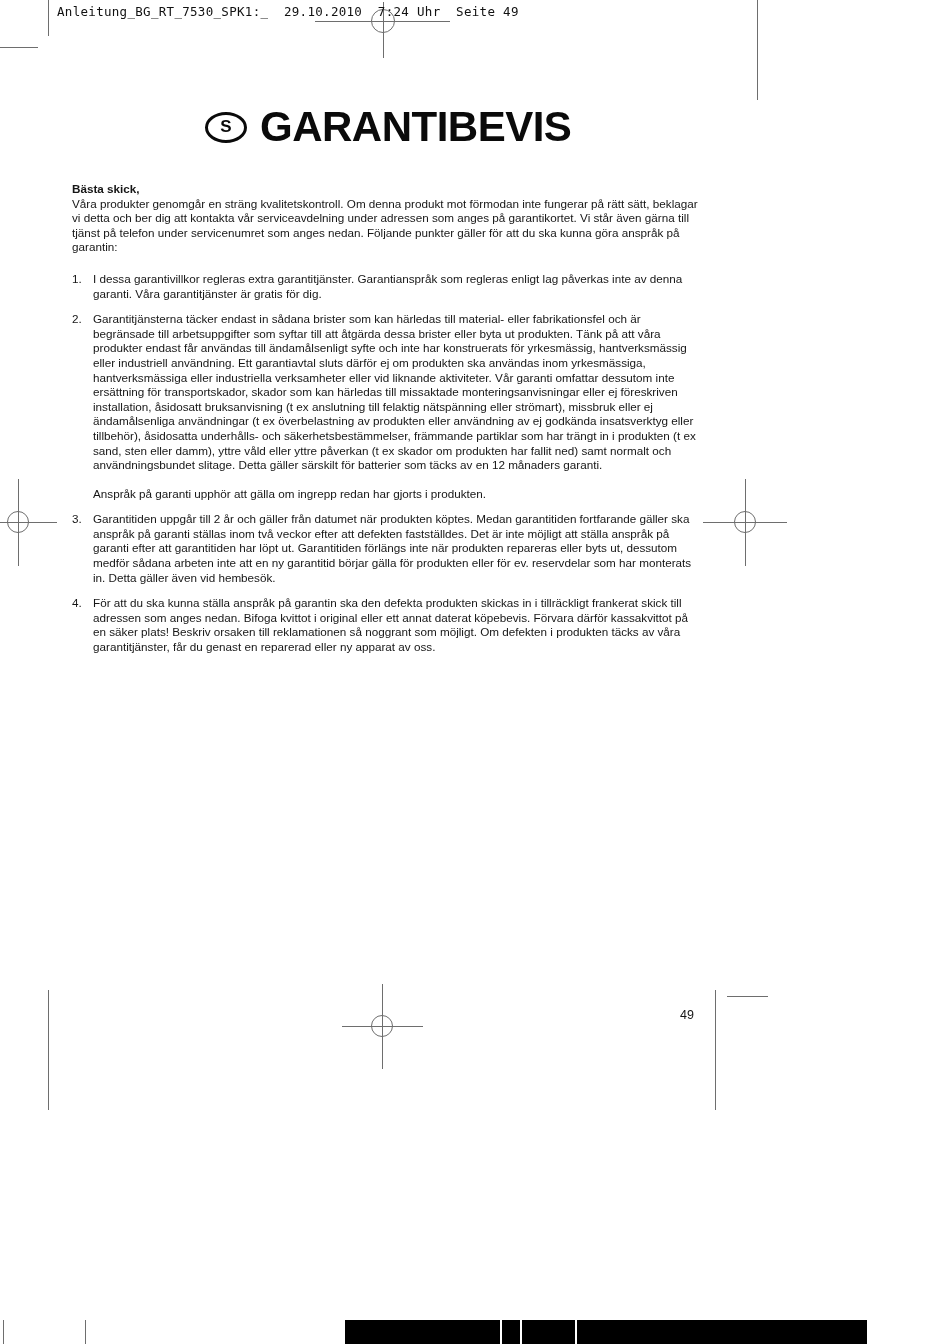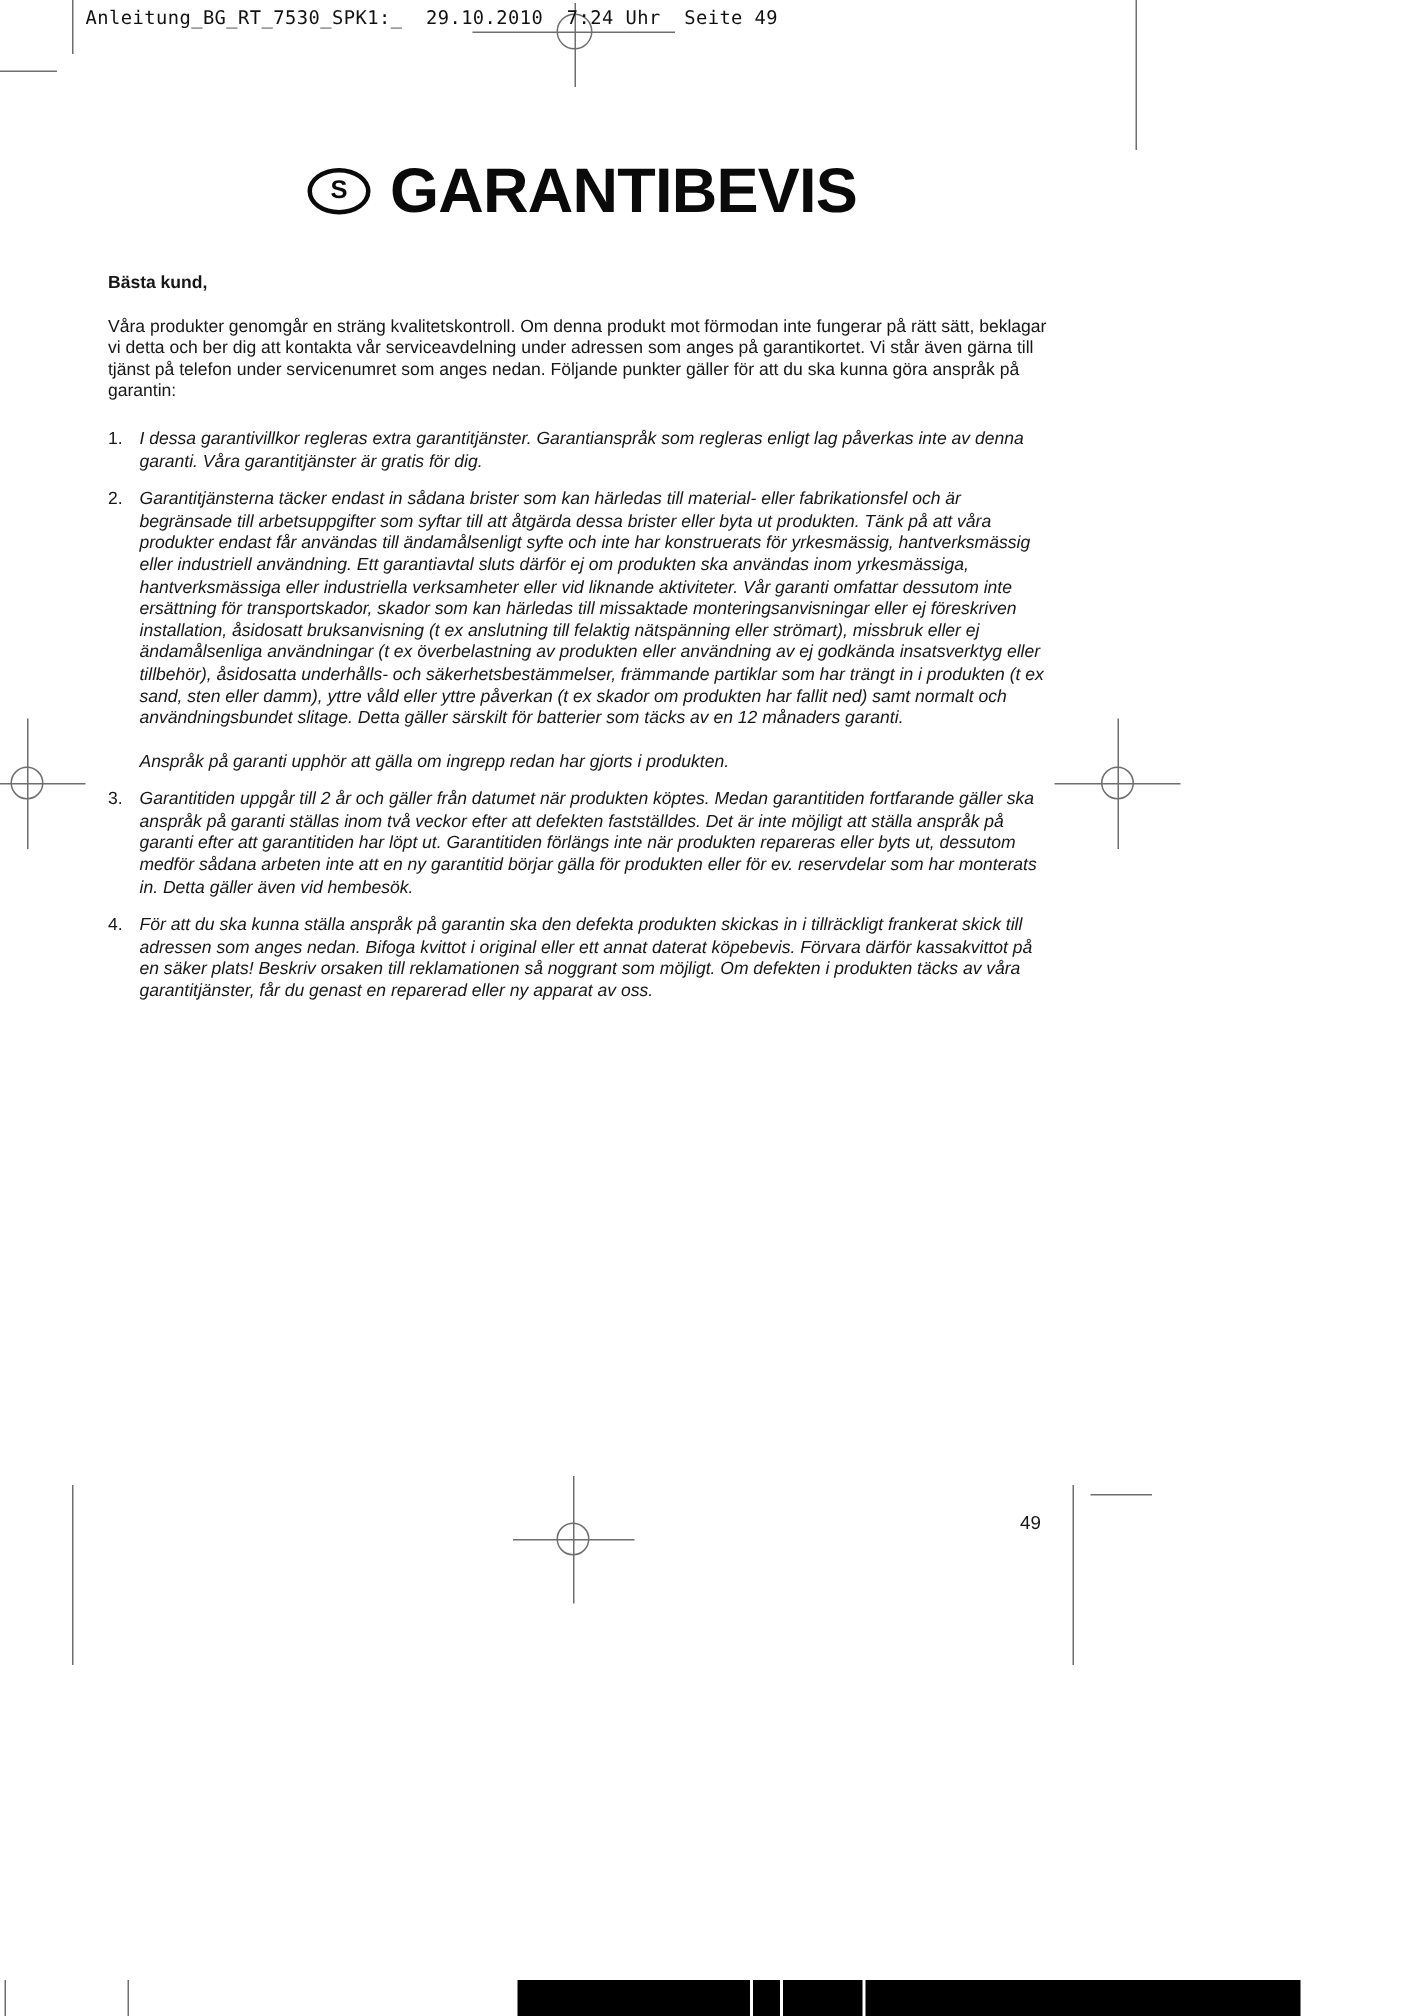--- a/index.html
+++ b/index.html
@@ -33,25 +33,25 @@
     font-size: 17px; font-weight: bold; color: #0a0a0a;
   }
   .doc-title { font-size: 42px; font-weight: bold; letter-spacing: -0.5px; color: #0a0a0a; white-space: nowrap; }
 
   .text-block {
     position: absolute; left: 72px; top: 182px; width: 627px;
     font-size: 11.7px; line-height: 14.6px; color: #161616;
     text-align: left;
   }
   .salutation { font-weight: bold; }
-  .intro { margin-top: 14px; }
+  .intro { }
   .wlist { margin-top: 17px; }
   .witem { display: flex; margin-bottom: 11px; }
   .wnum { flex: 0 0 21px; width: 21px; }
-  .wtext { flex: 1; font-style: italic; }
+  .wtext { flex: 1; }
   .wnote { margin-top: 14px; }
   .closing { margin-top: 14px; }
 
   .page-num { position: absolute; left: 680px; top: 1008px; font-size: 12.5px; color: #161616; }
 
   .bottom-bar { position: absolute; left: 345px; top: 1320px; width: 605px; height: 24px; background: #000000; }
   .bar-slit { position: absolute; top: 0; width: 2px; height: 24px; background: #ffffff; }
 </style>
 </head>
 <body>
@@ -92,21 +92,21 @@
   </div>
 
   <div class="print-header">Anleitung_BG_RT_7530_SPK1:_  29.10.2010  7:24 Uhr  Seite 49</div>
 
   <div class="title-block">
     <div class="lang-badge">S</div>
     <div class="doc-title">GARANTIBEVIS</div>
   </div>
 
   <div class="text-block">
-    <div class="salutation">Bästa kund,</div>
+    <div class="salutation">Bästa skick,</div>
     <div class="intro">Våra produkter genomgår en sträng kvalitetskontroll. Om denna produkt mot förmodan inte fungerar på rätt sätt, beklagar vi detta och ber dig att kontakta vår serviceavdelning under adressen som anges på garantikortet. Vi står även gärna till tjänst på telefon under servicenumret som anges nedan. Följande punkter gäller för att du ska kunna göra anspråk på garantin:</div>
 
     <div class="wlist">
       <div class="witem">
         <div class="wnum">1.</div>
         <div class="wtext">I dessa garantivillkor regleras extra garantitjänster. Garantianspråk som regleras enligt lag påverkas inte av denna garanti. Våra garantitjänster är gratis för dig.</div>
       </div>
       <div class="witem">
         <div class="wnum">2.</div>
         <div class="wtext">

